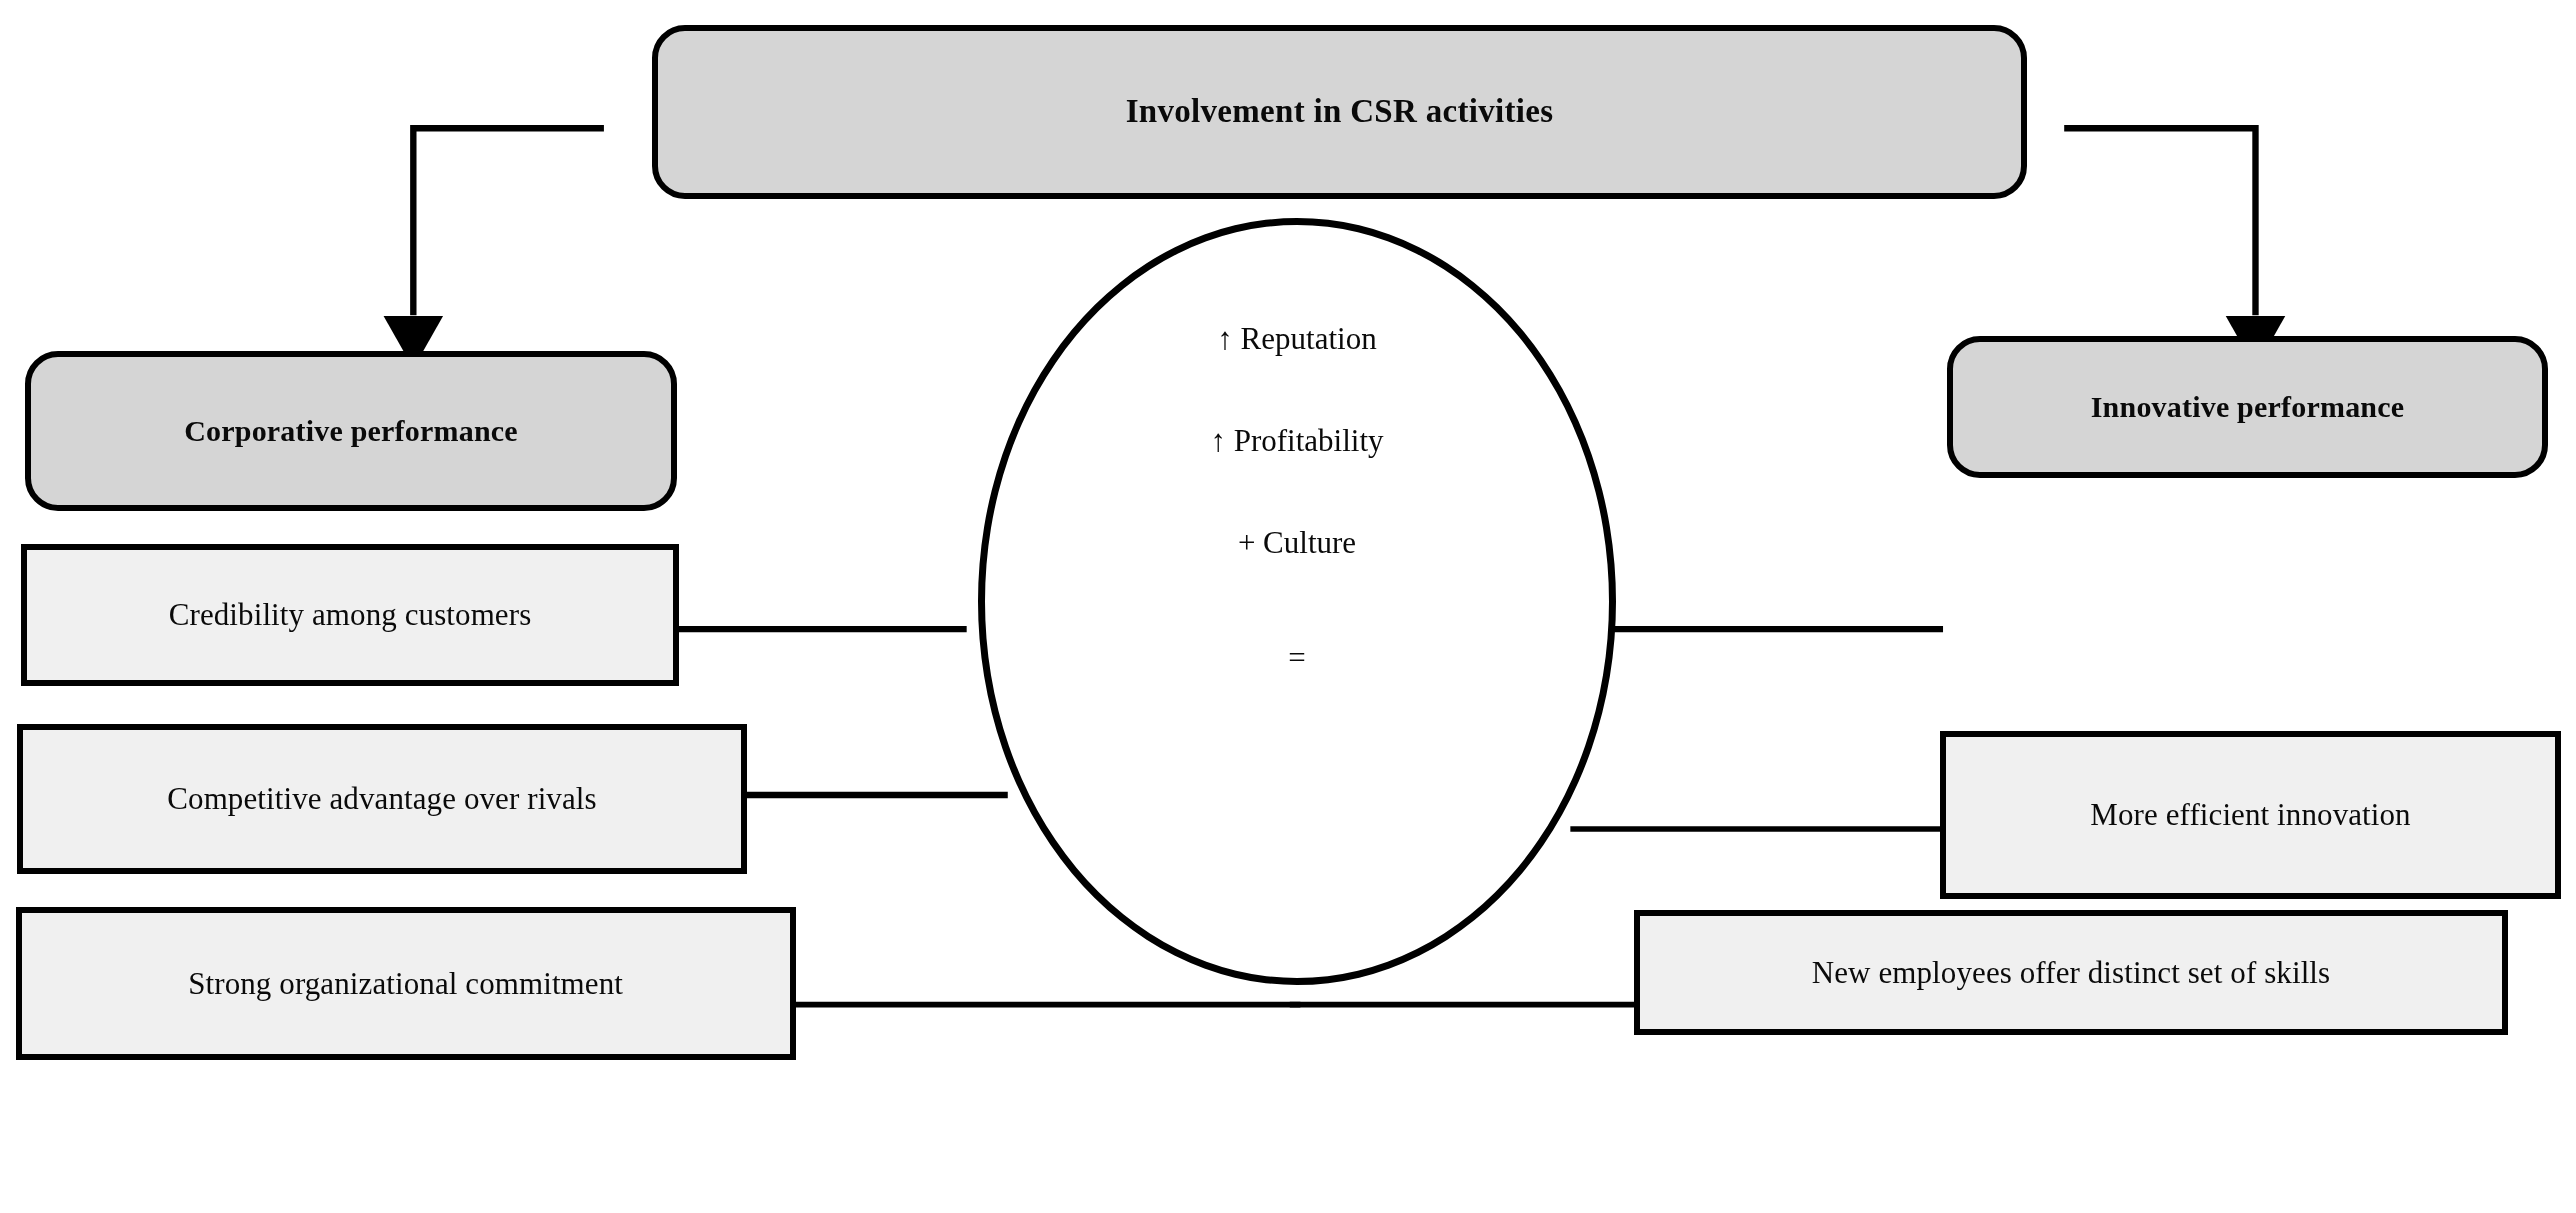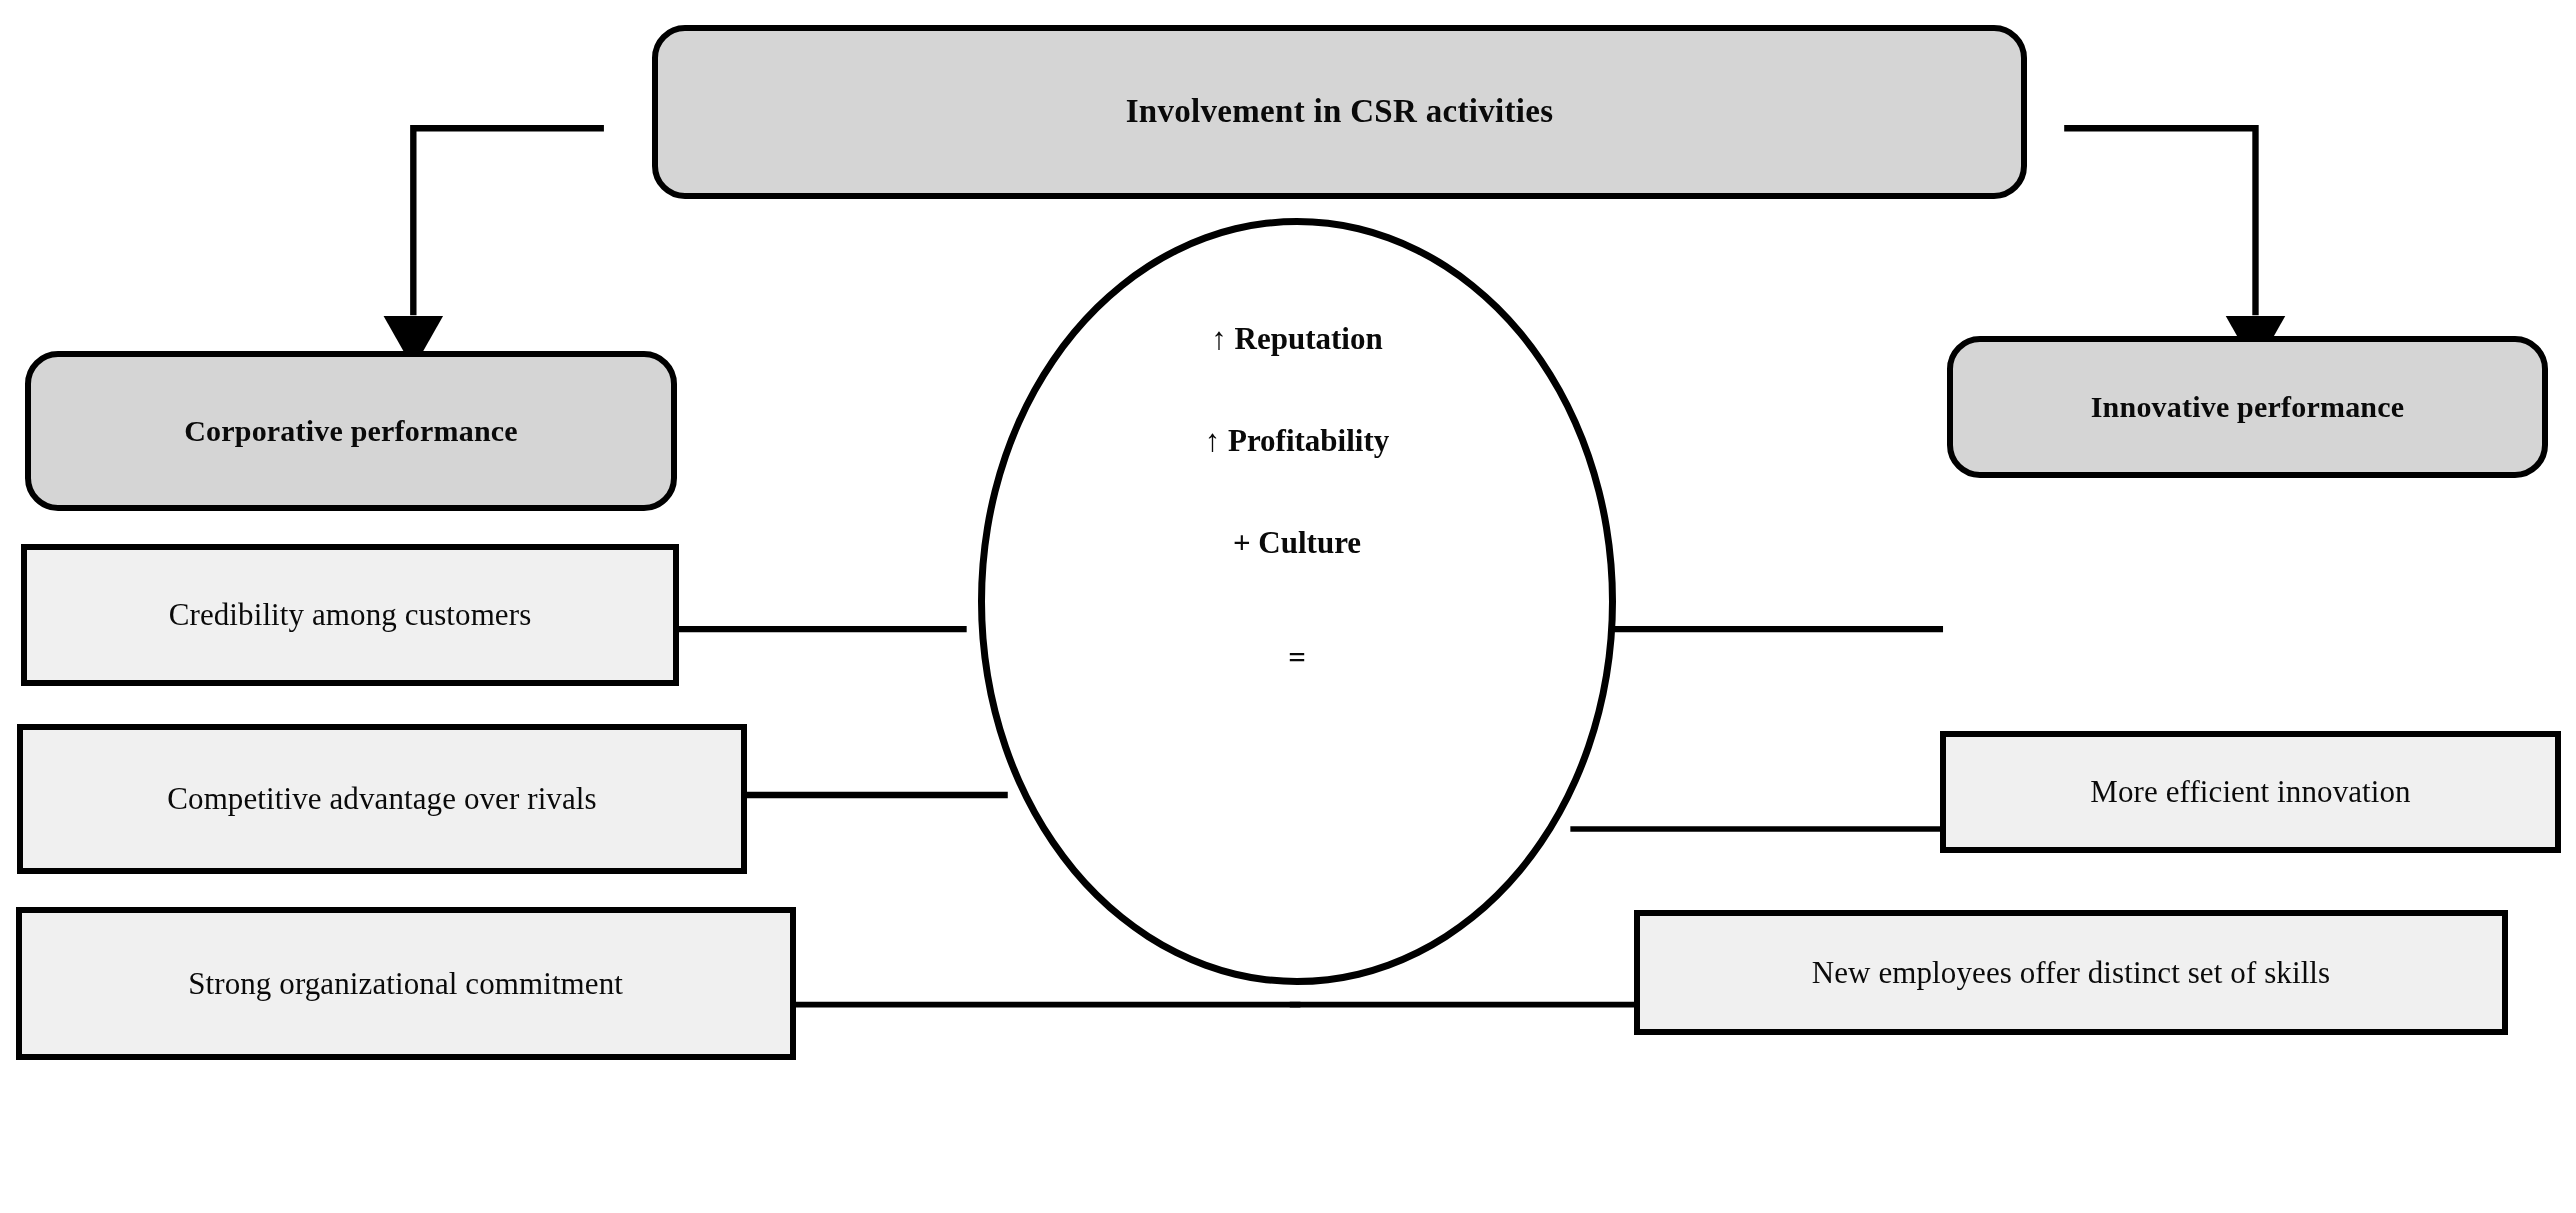--- a/index.html
+++ b/index.html
@@ -80,21 +80,21 @@
     top: 0;
     bottom: 0;
     display: flex;
     flex-direction: column;
     align-items: center;
     justify-content: flex-start;
     padding-top: 96px;
     box-sizing: border-box;
   }
   .ellipse-line {
-    font-weight: bold;
+    font-weight: normal;
     color: #0a0a0a;
     text-align: right;
   }
 
   
   .fs-top    { font-size: 33px; letter-spacing: 0.3px; }
   .fs-header { font-size: 30px; letter-spacing: 0.2px; }
   .fs-leaf   { font-size: 31px; letter-spacing: 0.1px; }
   .fs-ell    { font-size: 31px; }
   .fs-foot   { font-size: 31px; letter-spacing: 0.3px; }
@@ -148,21 +148,21 @@
 
   <div class="node square fs-leaf" style="left:15.6px; top:907px; width:780px; height:153px;">
     <span class="node-label">Strong organizational commitment</span>
   </div>
 
   <div class="node rounded fs-header" style="left:1947px; top:336px; width:601px; height:142px;">
     <span class="node-label">Innovative performance</span>
   </div>
 
 
-  <div class="node square fs-leaf" style="left:1940px; top:731px; width:621px; height:122px;">
+  <div class="node square fs-leaf" style="left:1940px; top:731px; width:621px; height:168px;">
     <span class="node-label">More efficient innovation</span>
   </div>
 
   <div class="node square fs-leaf" style="left:1634px; top:910px; width:874px; height:125px;">
     <span class="node-label">New employees offer distinct set of skills</span>
   </div>
 
   <div class="ellipse" style="left:978px; top:218px; width:638px; height:767px;">
     <div class="ellipse-content">
       <div class="ellipse-line fs-ell" style="margin-bottom:66px;">↑ Reputation</div>

